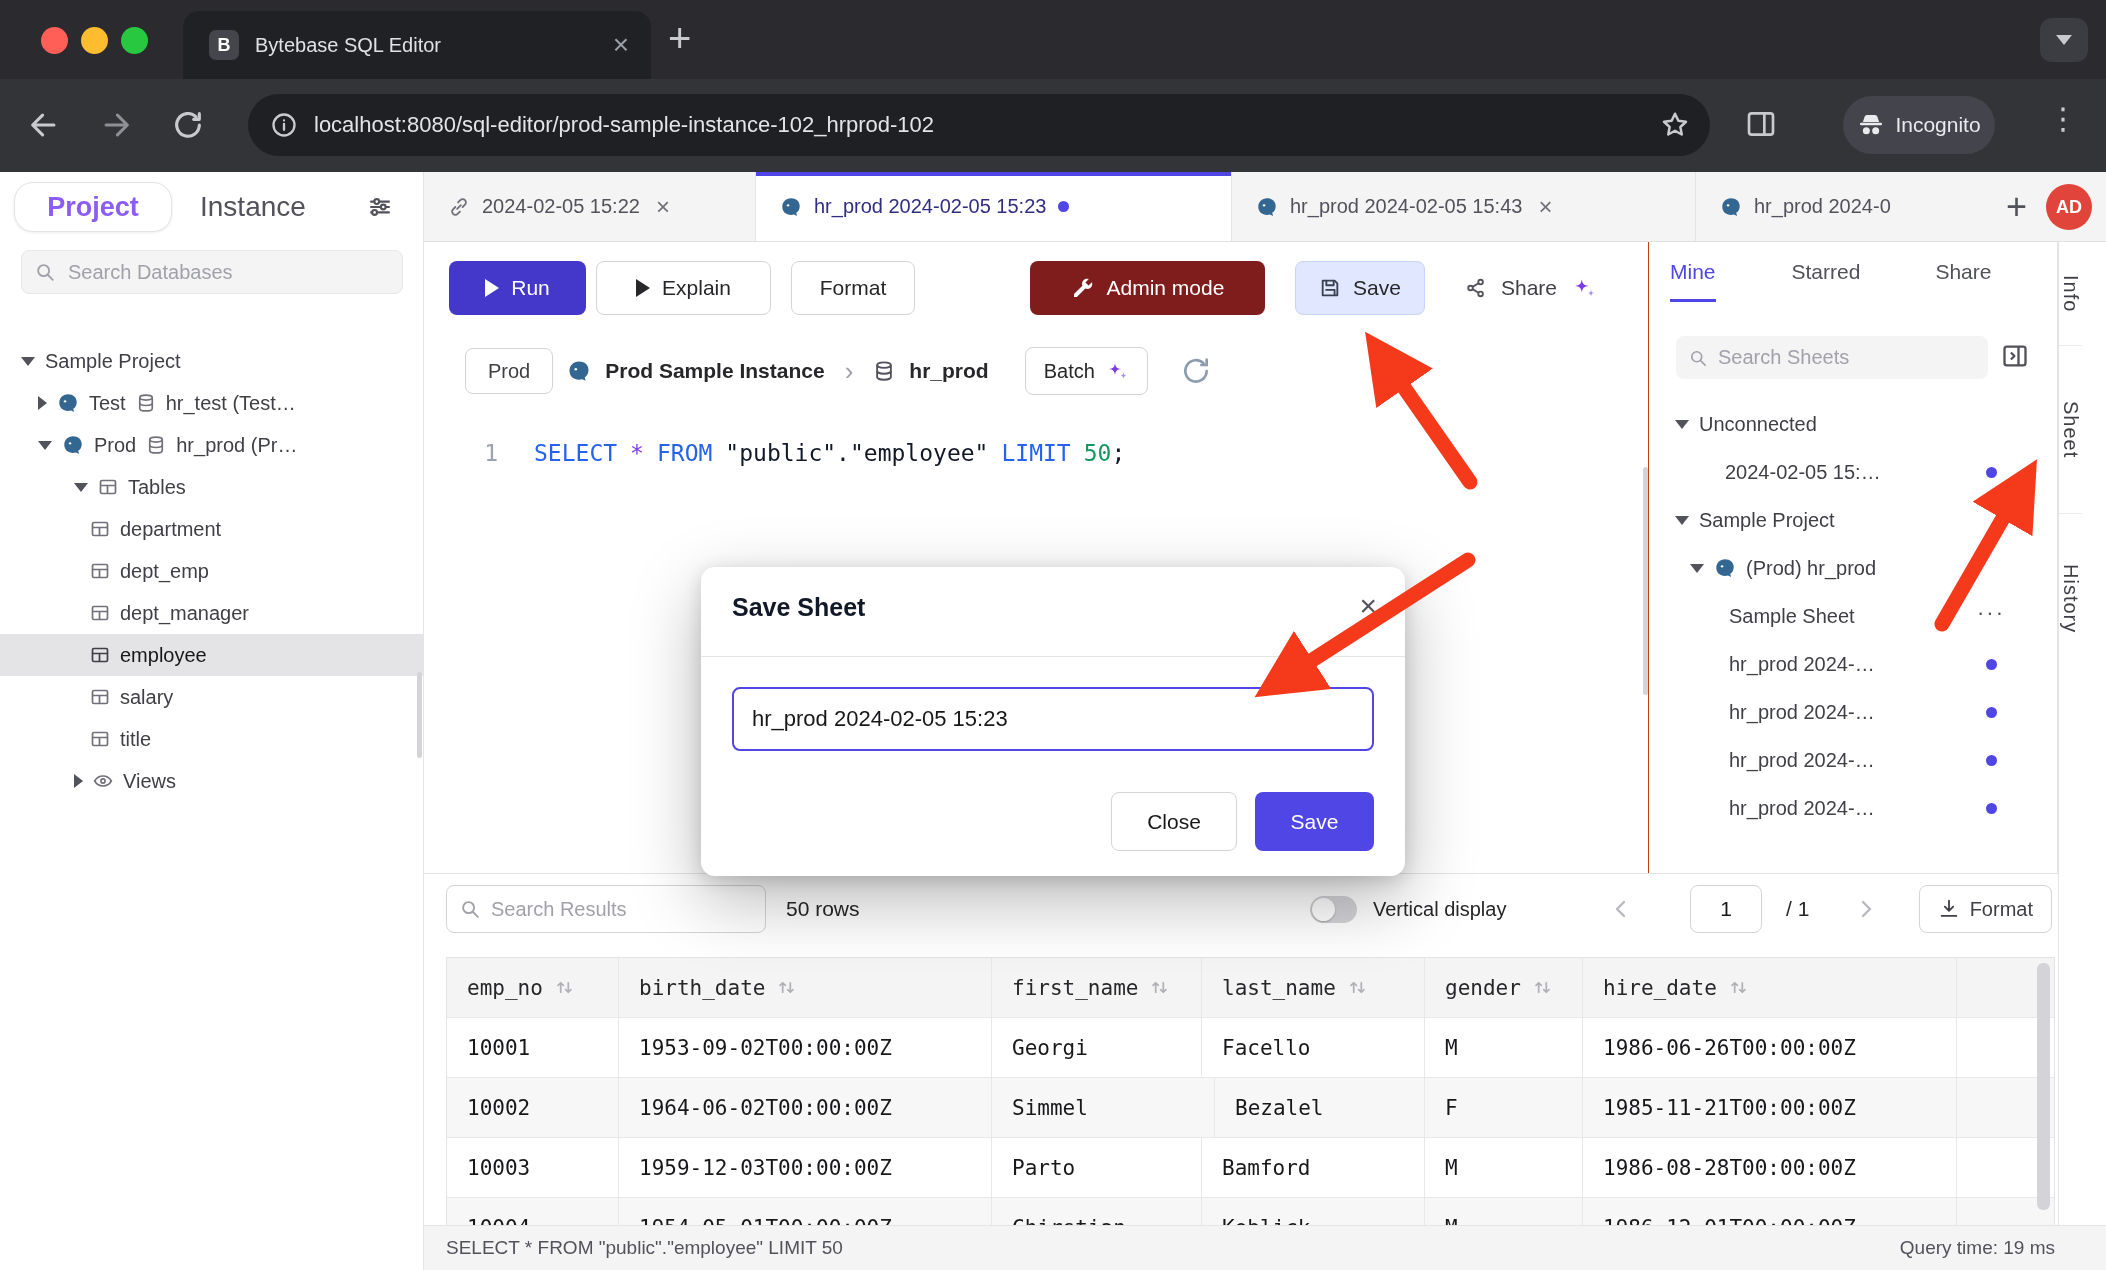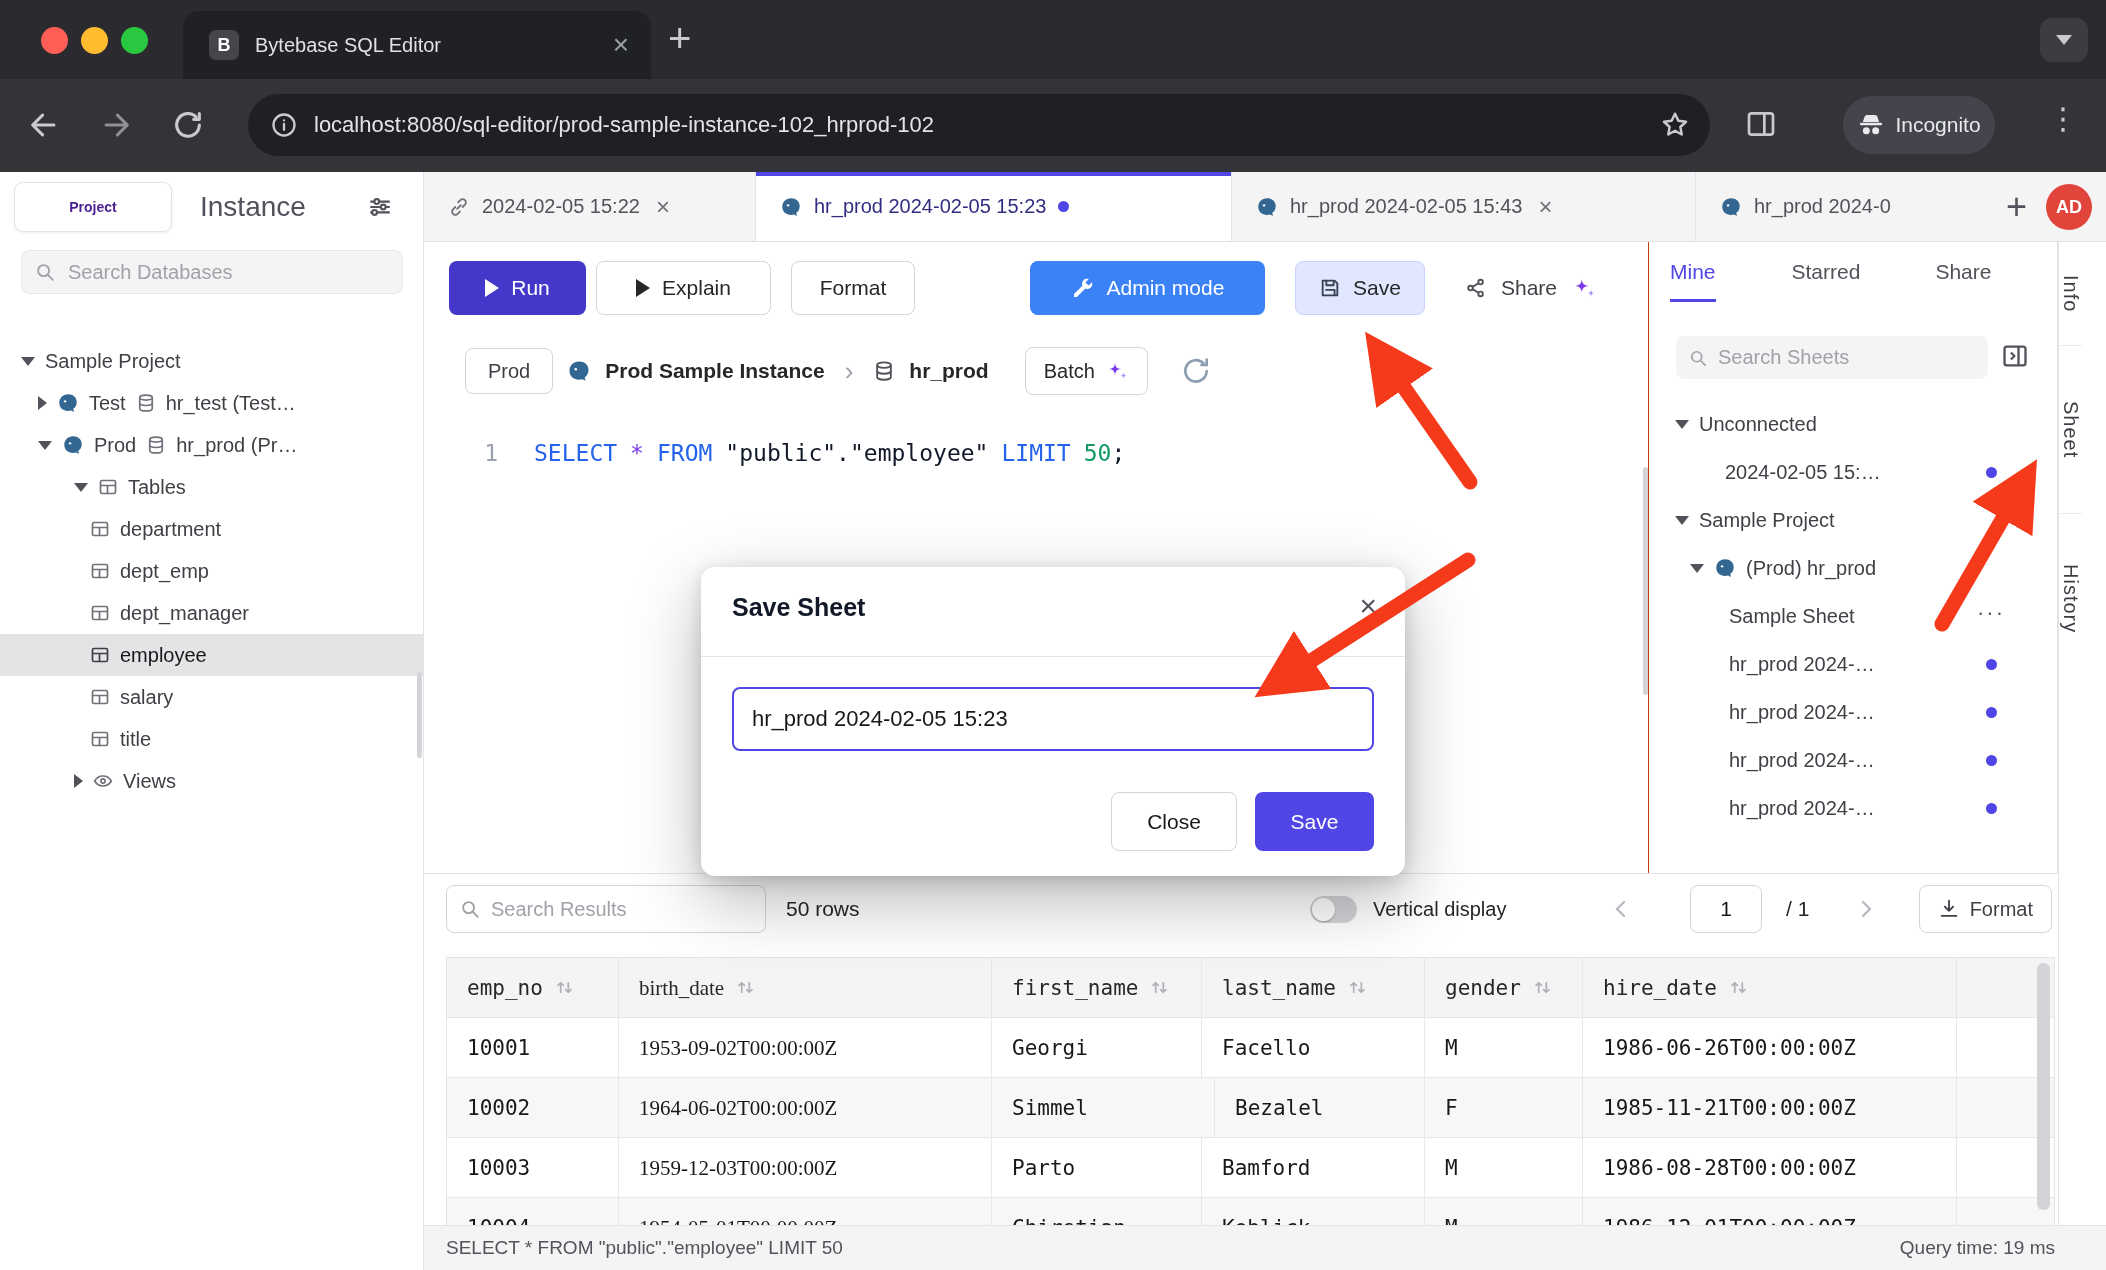--- a/index.html
+++ b/index.html
@@ -19,21 +19,21 @@
   .chrome-toolbar{position:absolute;left:0;top:79px;width:2106px;height:93px;background:#333438;}
   .navico{position:absolute;top:29px;}
   .urlbar{position:absolute;left:248px;top:15px;width:1462px;height:62px;background:#1f2024;border-radius:31px;display:flex;align-items:center;color:#e4e4e7;font-size:22px;}
   .urltext{margin-left:16px;white-space:nowrap;overflow:hidden;flex:1;}
   .incog{position:absolute;left:1843px;top:17px;width:152px;height:58px;background:#44454c;border-radius:29px;display:flex;align-items:center;justify-content:center;gap:10px;color:#e8eaed;font-size:21px;}
   .kebab{position:absolute;left:2048px;top:22px;color:#c9cace;font-size:30px;letter-spacing:0;}
 
   
   .sidebar{position:absolute;left:0;top:172px;width:424px;bottom:0;background:#fff;border-right:1px solid #e4e4e7;box-sizing:border-box;}
   .sb-header{position:relative;height:70px;}
-  .sb-proj-chip{position:absolute;left:14px;top:10px;width:156px;height:48px;background:#fff;border:1px solid #e4e4e7;border-radius:9px;box-shadow:0 1px 3px rgba(0,0,0,.08);display:flex;align-items:center;justify-content:center;font-size:14px;font-weight:600;color:#4c1d95;}
+  .sb-proj-chip{position:absolute;left:14px;top:10px;width:156px;height:48px;background:#fff;border:1px solid #e4e4e7;border-radius:19px;box-shadow:0 1px 3px rgba(0,0,0,.08);display:flex;align-items:center;justify-content:center;font-size:27px;font-weight:600;color:#8b5cf6;}
   .sb-instance{position:absolute;left:200px;top:0;height:70px;display:flex;align-items:center;font-size:28px;color:#52525b;}
   .sb-sliders{position:absolute;right:30px;top:22px;}
   .sb-search{position:absolute;left:21px;top:78px;width:382px;height:44px;background:#f4f4f5;border:1px solid #e8e8ea;border-radius:8px;display:flex;align-items:center;box-sizing:border-box;}
   .sb-search input{border:none;outline:none;background:transparent;font-family:"Liberation Sans",sans-serif;font-size:20px;color:#3f3f46;width:300px;}
   .sb-search input::placeholder{color:#a1a1aa;}
   .tree{position:absolute;left:0;top:168px;right:0;}
   .trow{height:42px;display:flex;align-items:center;font-size:20px;color:#3f3f46;gap:10px;white-space:nowrap;overflow:hidden;}
   .trow .lbl{overflow:hidden;text-overflow:ellipsis;}
   .trow.sel{background:#e4e4e7;color:#18181b;}
   .cv-d{width:0;height:0;border-left:7px solid transparent;border-right:7px solid transparent;border-top:9px solid #52525b;flex:none;}
@@ -50,21 +50,21 @@
   .dot{width:11px;height:11px;border-radius:50%;background:#4f46e5;flex:none;}
   .avatar{position:absolute;right:14px;top:12px;width:46px;height:46px;border-radius:50%;background:#e0443a;color:#fff;font-size:18px;font-weight:bold;display:flex;align-items:center;justify-content:center;}
   .plus-tab{position:absolute;left:1582px;top:14px;color:#52525b;font-size:36px;}
 
   .editor-col{position:absolute;left:0;top:70px;width:1225px;height:631px;border-right:1px solid #c2410c;box-sizing:border-box;background:#fff;}
   .ed-toolbar{display:flex;align-items:center;height:91px;padding:0 51px 0 25px;gap:10px;}
   .btn{display:inline-flex;align-items:center;justify-content:center;height:54px;border-radius:8px;font-size:21px;gap:12px;box-sizing:border-box;flex:none;}
   .btn-run{background:#4338ca;color:#fff;width:137px;}
   .btn-explain{border:1px solid #d4d4d8;background:#fff;color:#27272a;width:175px;}
   .btn-format{border:1px solid #d4d4d8;background:#fff;color:#27272a;width:124px;margin-left:10px;}
-  .btn-admin{background:#3b82f6;color:#fff;width:235px;margin-left:auto;}
+  .btn-admin{background:#7f1d1d;color:#fff;width:235px;margin-left:auto;}
   .btn-save{background:#e0e7ff;border:1px solid #c7d2fe;color:#27272a;width:130px;margin-left:20px;}
   .btn-share{color:#3f3f46;margin-left:30px;gap:14px;}
   .tri-w{width:0;height:0;border-top:9px solid transparent;border-bottom:9px solid transparent;border-left:14px solid #fff;}
   .tri-d{width:0;height:0;border-top:9px solid transparent;border-bottom:9px solid transparent;border-left:14px solid #27272a;}
   .crumbs{display:flex;align-items:center;height:76px;padding-left:41px;font-size:21px;color:#27272a;gap:14px;}
   .env-chip{display:inline-flex;align-items:center;justify-content:center;height:44px;padding:0 22px;border:1px solid #d4d4d8;border-radius:8px;font-size:20px;color:#3f3f46;background:#fff;}
   .crumb-sep{color:#a1a1aa;font-size:26px;margin:0 6px;}
   .btn-batch{border:1px solid #d4d4d8;background:#fff;color:#27272a;height:46px;padding:0 18px;margin-left:22px;gap:10px;display:inline-flex;align-items:center;border-radius:8px;font-size:20px;}
   .code{display:flex;font-family:"DejaVu Sans Mono",monospace;font-size:23px;padding-top:24px;line-height:40px;}
   .gutter{width:74px;text-align:right;color:#9ca3af;flex:none;}
@@ -104,21 +104,21 @@
   .toggle-label{position:absolute;left:949px;top:0;height:70px;display:flex;align-items:center;font-size:20px;color:#27272a;}
   .pgbtn{position:absolute;top:12px;width:46px;height:46px;display:flex;align-items:center;justify-content:center;}
   .pg-input{position:absolute;left:1266px;top:11px;width:72px;height:48px;border:1px solid #d4d4d8;border-radius:8px;text-align:center;font-family:"Liberation Sans",sans-serif;font-size:21px;color:#18181b;box-sizing:border-box;outline:none;}
   .pg-total{position:absolute;left:1362px;top:0;height:70px;display:flex;align-items:center;font-size:21px;color:#27272a;}
   .btn-export{position:absolute;right:6px;top:11px;height:48px;padding:0 18px;border:1px solid #d4d4d8;border-radius:8px;display:flex;align-items:center;gap:10px;font-size:20px;color:#3f3f46;background:#fff;box-sizing:border-box;}
   .rtable{position:absolute;left:22px;top:83px;width:1609px;font-family:"DejaVu Sans Mono",monospace;font-size:21px;color:#18181b;border:1px solid #e4e4e7;box-sizing:border-box;}
   .rrow{display:flex;height:59px;line-height:58px;border-bottom:1px solid #e8e8ea;}
   .rrow.head{background:#f4f4f5;color:#27272a;}
   .rrow.stripe{background:#f7f7f8;}
   .rcell{padding-left:20px;border-right:1px solid #e8e8ea;overflow:hidden;white-space:nowrap;box-sizing:border-box;flex:none;display:flex;align-items:center;gap:12px;}
-  .c0{width:172px;} .c1{width:373px;font-family:Liberation Serif, serif;} .c2{width:210px;} .c3{width:223px;} .c4{width:158px;} .c5{width:374px;} .c6{flex:1;border-right:none;}
+  .c0{width:172px;} .c1{width:373px;} .c2{width:210px;} .c3{width:223px;} .c4{width:158px;} .c5{width:374px;} .c6{flex:1;border-right:none;}
   .vthumb{position:absolute;right:8px;top:89px;width:13px;height:247px;background:#d4d4d8;border-radius:6px;}
 
   
   .statusbar{position:absolute;left:0;top:1053px;right:0;height:45px;background:#f4f4f5;border-top:1px solid #e4e4e7;box-sizing:border-box;display:flex;align-items:center;font-size:19px;color:#52525b;}
   .status-q{margin-left:22px;white-space:nowrap;}
   .status-t{position:absolute;right:51px;}
 
   
   .modal{position:absolute;left:701px;top:567px;width:704px;height:309px;background:#fff;border-radius:14px;box-shadow:0 24px 70px rgba(0,0,0,.28),0 4px 18px rgba(0,0,0,.15);z-index:50;box-sizing:border-box;}
   .modal-title{position:absolute;left:31px;top:26px;font-size:25px;font-weight:600;color:#111827;}

